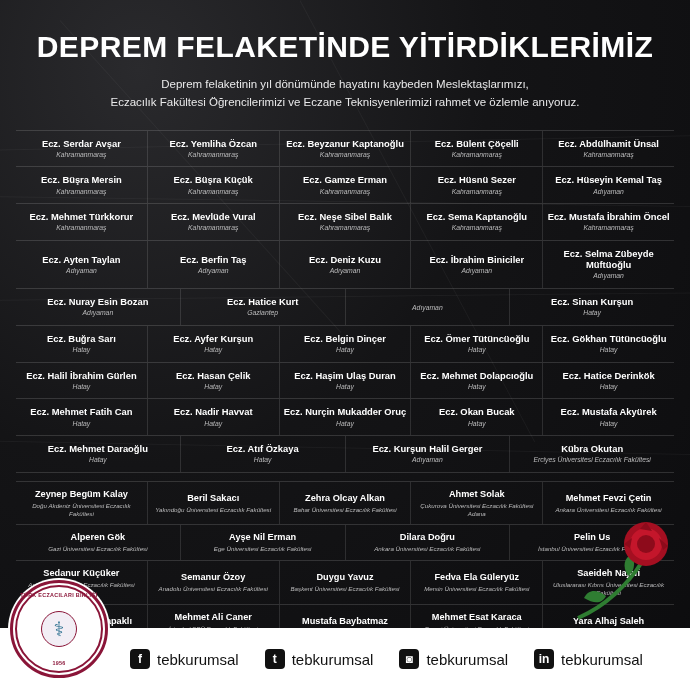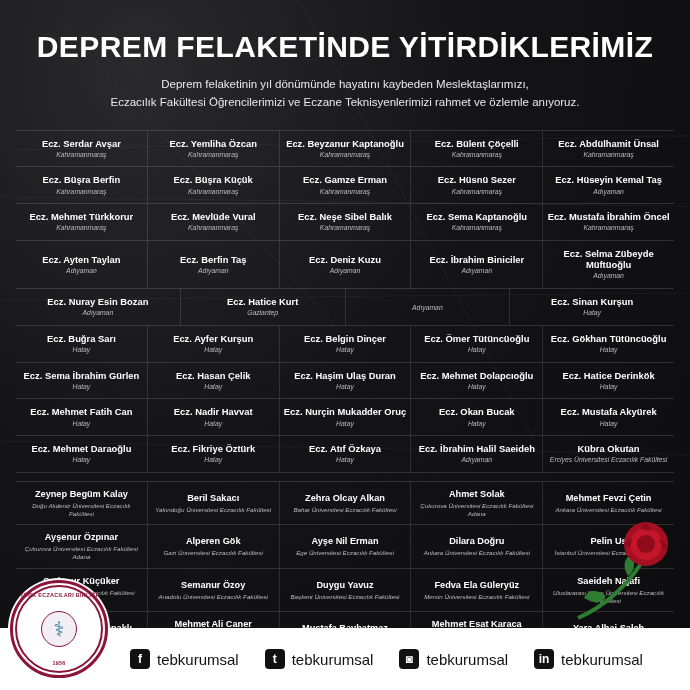--- a/index.html
+++ b/index.html
@@ -142,21 +142,21 @@
           <div class="nm">Ecz. Bülent Çöçelli</div>
           <div class="pl" style="white-space: pre-line;">Kahramanmaraş</div>
         </div>
         <div class="cell">
           <div class="nm">Ecz. Abdülhamit Ünsal</div>
           <div class="pl" style="white-space: pre-line;">Kahramanmaraş</div>
         </div>
       </div>
       <div class="row">
         <div class="cell">
-          <div class="nm">Ecz. Büşra Berfin</div>
+          <div class="nm">Ecz. Büşra Mersin</div>
           <div class="pl" style="white-space: pre-line;">Kahramanmaraş</div>
         </div>
         <div class="cell">
           <div class="nm">Ecz. Büşra Küçük</div>
           <div class="pl" style="white-space: pre-line;">Kahramanmaraş</div>
         </div>
         <div class="cell">
           <div class="nm">Ecz. Gamze Erman</div>
           <div class="pl" style="white-space: pre-line;">Kahramanmaraş</div>
         </div>
@@ -247,21 +247,21 @@
           <div class="nm">Ecz. Ömer Tütüncüoğlu</div>
           <div class="pl" style="white-space: pre-line;">Hatay</div>
         </div>
         <div class="cell">
           <div class="nm">Ecz. Gökhan Tütüncüoğlu</div>
           <div class="pl" style="white-space: pre-line;">Hatay</div>
         </div>
       </div>
       <div class="row">
         <div class="cell">
-          <div class="nm">Ecz. Sema İbrahim Gürlen</div>
+          <div class="nm">Ecz. Halil İbrahim Gürlen</div>
           <div class="pl" style="white-space: pre-line;">Hatay</div>
         </div>
         <div class="cell">
           <div class="nm">Ecz. Hasan Çelik</div>
           <div class="pl" style="white-space: pre-line;">Hatay</div>
         </div>
         <div class="cell">
           <div class="nm">Ecz. Haşim Ulaş Duran</div>
           <div class="pl" style="white-space: pre-line;">Hatay</div>
         </div>
@@ -295,29 +295,25 @@
           <div class="nm">Ecz. Mustafa Akyürek</div>
           <div class="pl" style="white-space: pre-line;">Hatay</div>
         </div>
       </div>
       <div class="row">
         <div class="cell">
           <div class="nm">Ecz. Mehmet Daraoğlu</div>
           <div class="pl" style="white-space: pre-line;">Hatay</div>
         </div>
         <div class="cell">
-          <div class="nm">Ecz. Fikriye Öztürk</div>
-          <div class="pl" style="white-space: pre-line;">Hatay</div>
-        </div>
-        <div class="cell">
           <div class="nm">Ecz. Atıf Özkaya</div>
           <div class="pl" style="white-space: pre-line;">Hatay</div>
         </div>
         <div class="cell">
-          <div class="nm">Ecz. İbrahim Halil Saeideh</div>
+          <div class="nm">Ecz. Kurşun Halil Gerger</div>
           <div class="pl" style="white-space: pre-line;">Adıyaman</div>
         </div>
         <div class="cell">
           <div class="nm">Kübra Okutan</div>
           <div class="pl" style="white-space: pre-line;">Erciyes Üniversitesi Eczacılık Fakültesi</div>
         </div>
       </div>
     </div>
   <div class="rows group-b" id="rows-students">
       <div class="row">
@@ -337,25 +333,20 @@
           <div class="nm">Ahmet Solak</div>
           <div class="pl" style="white-space: pre-line;">Çukurova Üniversitesi Eczacılık Fakültesi
 Adana</div>
         </div>
         <div class="cell">
           <div class="nm">Mehmet Fevzi Çetin</div>
           <div class="pl" style="white-space: pre-line;">Ankara Üniversitesi Eczacılık Fakültesi</div>
         </div>
       </div>
       <div class="row">
-        <div class="cell">
-          <div class="nm">Ayşenur Özpınar</div>
-          <div class="pl" style="white-space: pre-line;">Çukurova Üniversitesi Eczacılık Fakültesi
-Adana</div>
-        </div>
         <div class="cell">
           <div class="nm">Alperen Gök</div>
           <div class="pl" style="white-space: pre-line;">Gazi Üniversitesi Eczacılık Fakültesi</div>
         </div>
         <div class="cell">
           <div class="nm">Ayşe Nil Erman</div>
           <div class="pl" style="white-space: pre-line;">Ege Üniversitesi Eczacılık Fakültesi</div>
         </div>
         <div class="cell">
           <div class="nm">Dilara Doğru</div>

